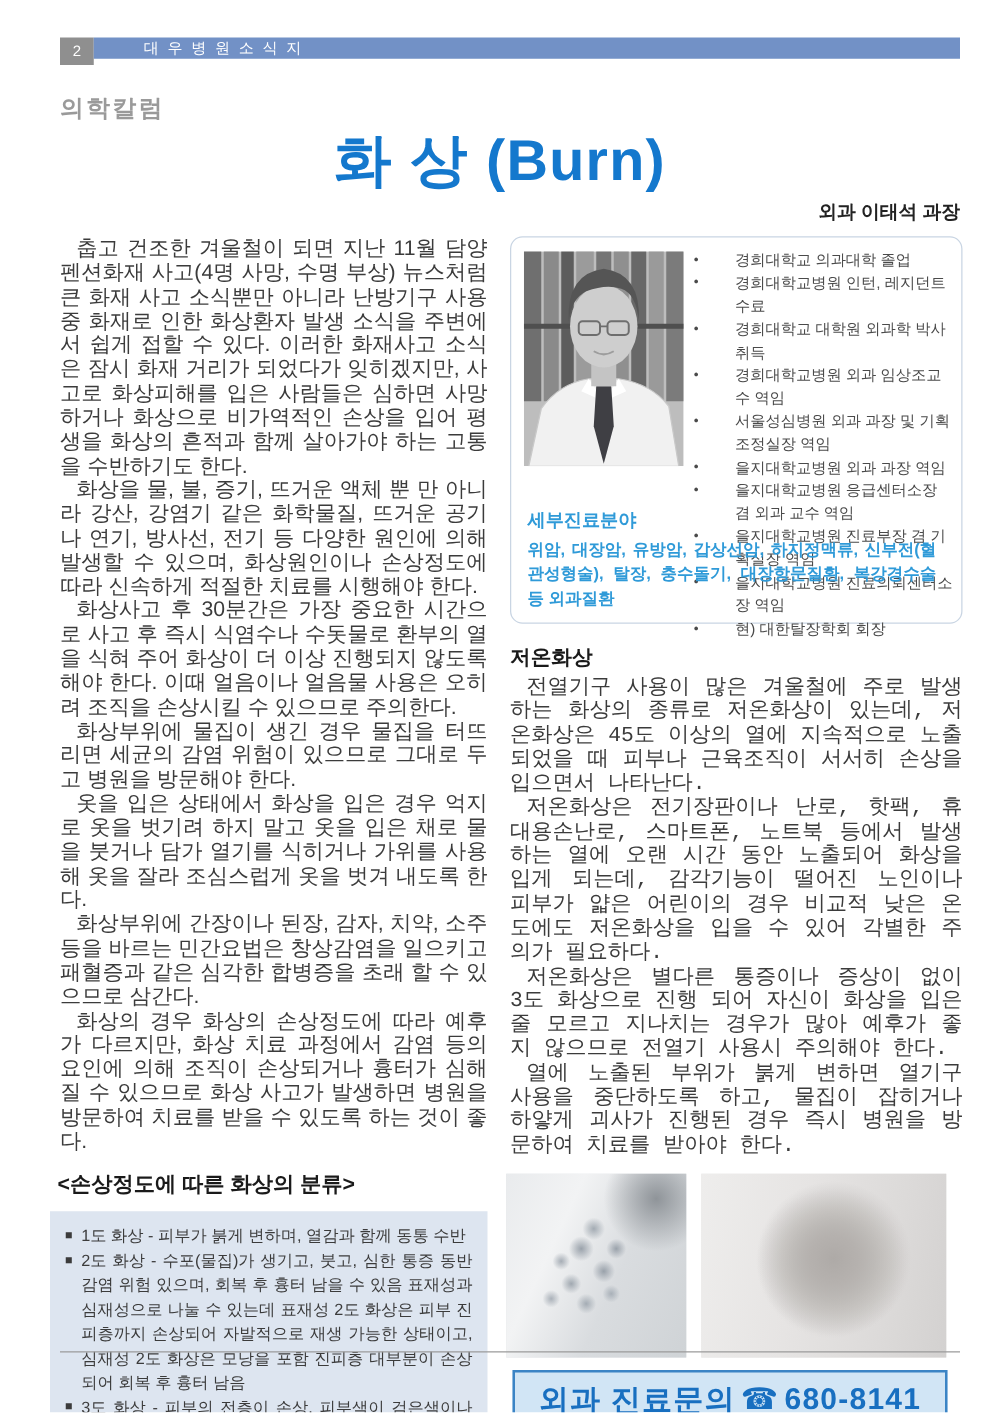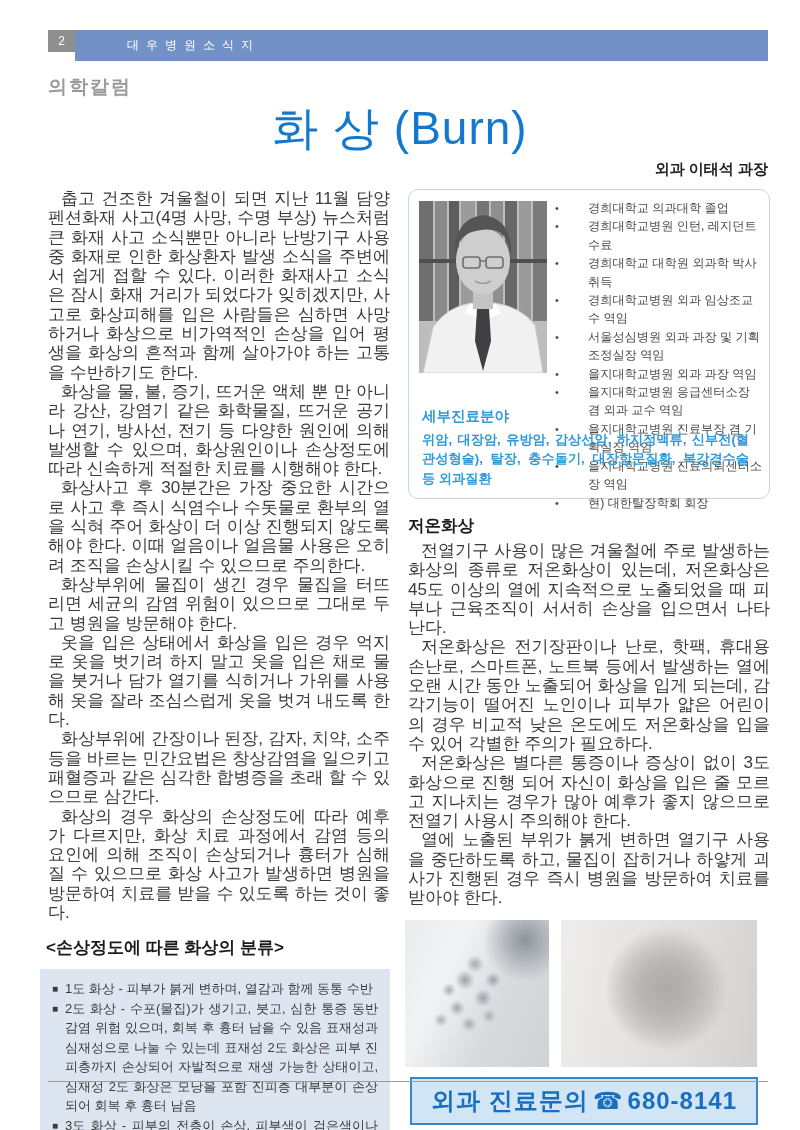--- a/index.html
+++ b/index.html
@@ -3,27 +3,27 @@
 <meta charset="utf-8">
 <style>
   html,body{margin:0;padding:0;background:#ffffff;}
   body{font-family:"Liberation Sans","DejaVu Sans",sans-serif;color:#3b3b3b;}
   .page{position:relative;width:800px;height:1130px;background:#ffffff;overflow:hidden;}
 
   
   .header-bar{position:absolute;left:48px;top:30px;width:720px;height:22px;display:flex;}
   .page-num{width:27px;height:22px;background:#8f8f8f;color:#ffffff;font-size:12px;
             display:flex;align-items:center;justify-content:center;}
-  .news-title{flex:1;height:31px;background:#7291c6;color:#ffffff;font-size:12px;
-              letter-spacing:7px;display:flex;align-items:center;padding-left:52px;}
+  .news-title{flex:1;height:17px;background:#7291c6;color:#ffffff;font-size:12px;
+              letter-spacing:7px;display:flex;align-items:center;padding-left:40px;}
 
   .column-label{position:absolute;left:48px;top:74px;font-size:19px;font-weight:bold;
                 color:#9a9a9a;letter-spacing:2px;}
   .main-title{position:absolute;left:0;top:98px;width:100%;text-align:center;
-              font-size:46px;font-weight:normal;color:#1478cd;letter-spacing:1px;}
+              font-size:46px;font-weight:bold;color:#1478cd;letter-spacing:1px;}
   .byline{position:absolute;right:32px;top:160px;font-size:15px;font-weight:bold;color:#222;}
 
   
   .left-col{position:absolute;left:48px;top:189px;width:342px;}
   .para{font-size:17px;line-height:19.3px;text-align:justify;text-indent:13px;margin:0;color:#3b3b3b;}
   .section-heading{margin:14px 0 10px -2px;font-size:17px;font-weight:bold;color:#1a1a1a;}
   .class-box{margin-left:-8px;width:326px;background:#dde5f0;padding:10px 12px 12px 12px;}
   .class-item{display:flex;font-size:13px;line-height:19.5px;color:#3b3b3b;}
   .class-item .marker{flex:0 0 13px;font-size:10px;line-height:19.5px;}
   .class-item .txt{flex:1;text-align:justify;}
@@ -35,21 +35,21 @@
   .doctor-photo{position:absolute;left:10px;top:11px;width:128px;height:172px;overflow:hidden;}
   .creds{position:absolute;left:146px;top:9px;right:5px;}
   .cred-item{display:flex;font-size:12.2px;line-height:18.4px;color:#4a4a4a;}
   .cred-item .marker{flex:0 0 9px;font-size:11px;}
   .cred-item .txt{flex:1;margin-left:24px;}
   .specialty{position:absolute;left:13px;right:20px;bottom:10px;}
   .specialty-heading{font-size:14.5px;font-weight:bold;color:#2f9ad8;margin-bottom:4px;}
   .specialty-text{font-size:13.2px;line-height:19.5px;font-weight:bold;color:#2f9ad8;text-align:justify;}
 
   .lowtemp-heading{margin:16px 0 4px 0;font-size:16.5px;font-weight:bold;color:#1a1a1a;}
-  .right-col .para{margin:0;}
+  .right-col .para{margin:0;font-family:Liberation Mono, monospace;}
 
   .photos-row{display:flex;gap:12px;margin-top:12px;margin-left:-3px;}
   .burn-photo{height:147px;}
   .burn-photo.arm{width:144px;
     background:
       radial-gradient(circle 9px at 60px 60px,#9aa2ab 0,transparent 10px),
       radial-gradient(circle 8px at 78px 78px,#99a1aa 0,transparent 9px),
       radial-gradient(circle 7px at 52px 88px,#a0a8b0 0,transparent 8px),
       radial-gradient(circle 8px at 70px 44px,#a3abb3 0,transparent 9px),
       radial-gradient(circle 7px at 88px 60px,#9aa2ab 0,transparent 8px),

